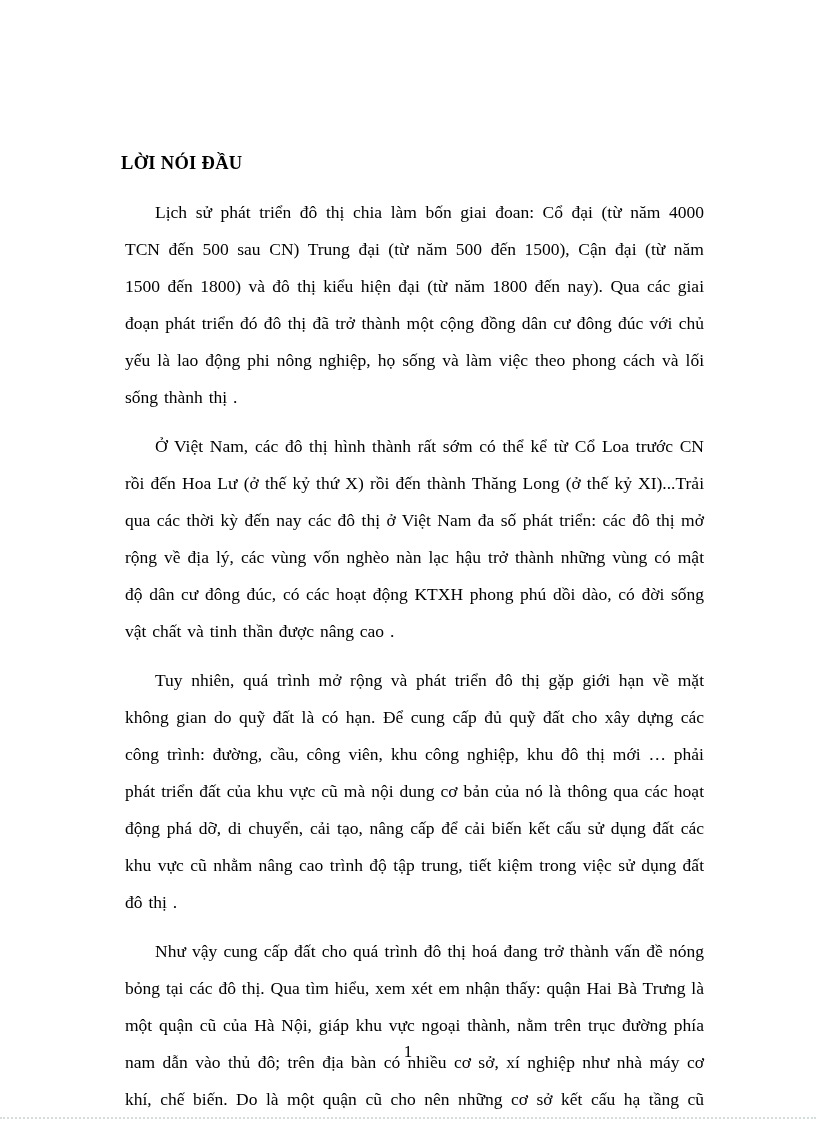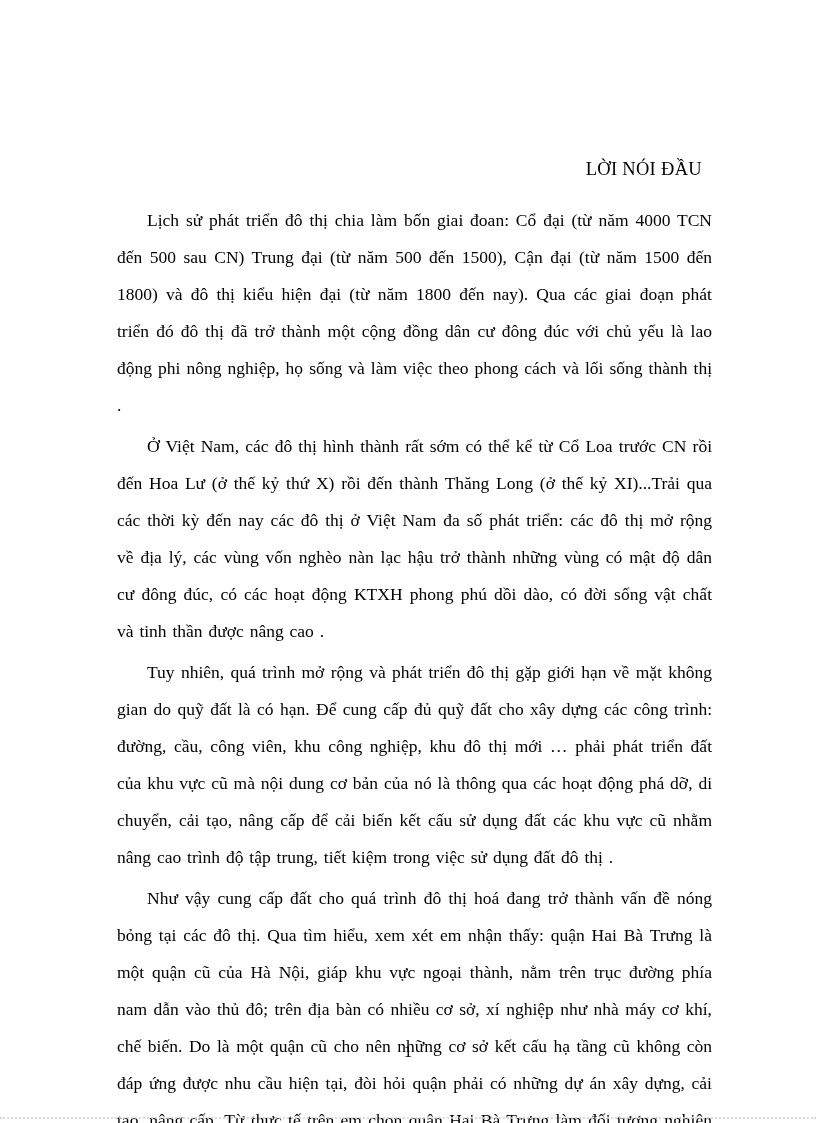--- a/index.html
+++ b/index.html
@@ -13,29 +13,29 @@
     height: 1123px;
     margin: 0 auto;
     background: #ffffff;
     color: #000000;
     font-family: "Liberation Serif", "DejaVu Serif", serif;
     box-sizing: border-box;
     padding: 137px 100px 0 113px;
     overflow: hidden;
   }
   .title {
-    margin: 14px;
+    margin: 8px;
     font-size: 18.5px;
-    font-weight: normal;
-    text-align: right;
+    font-weight: bold;
+    text-align: left;
     line-height: 37px;
     letter-spacing: 0.3px;
   }
   .para {
-    margin: 4px;
+    margin: 12px;
     font-size: 17.5px;
     line-height: 37px;
     text-align: justify;
     text-indent: 30px;
     word-spacing: 1.5px;
   }
   .para .bold {
     font-weight: normal;
   }
   .page-number {

